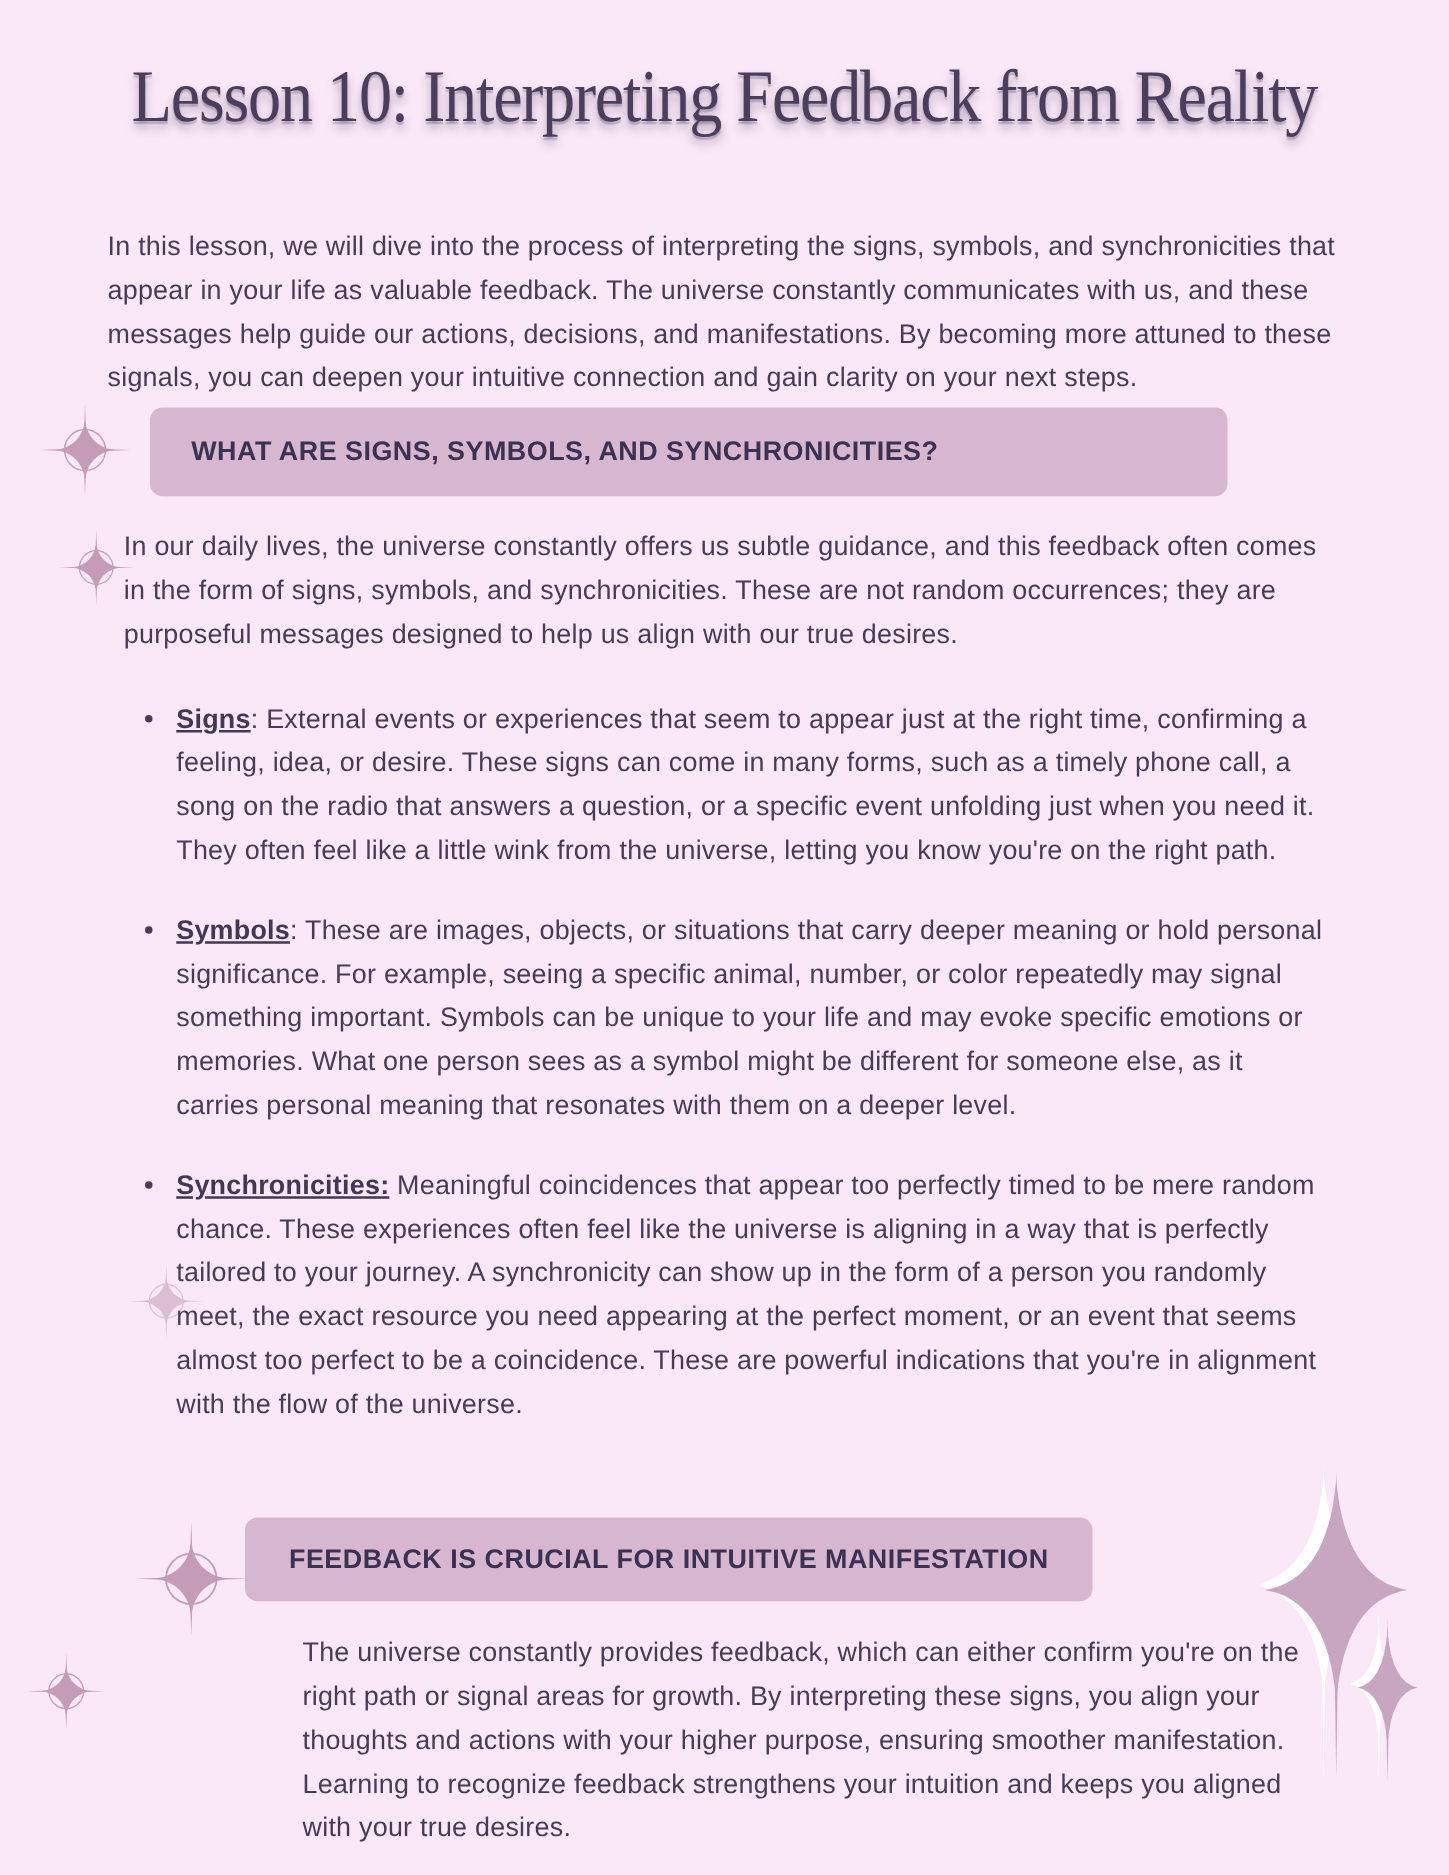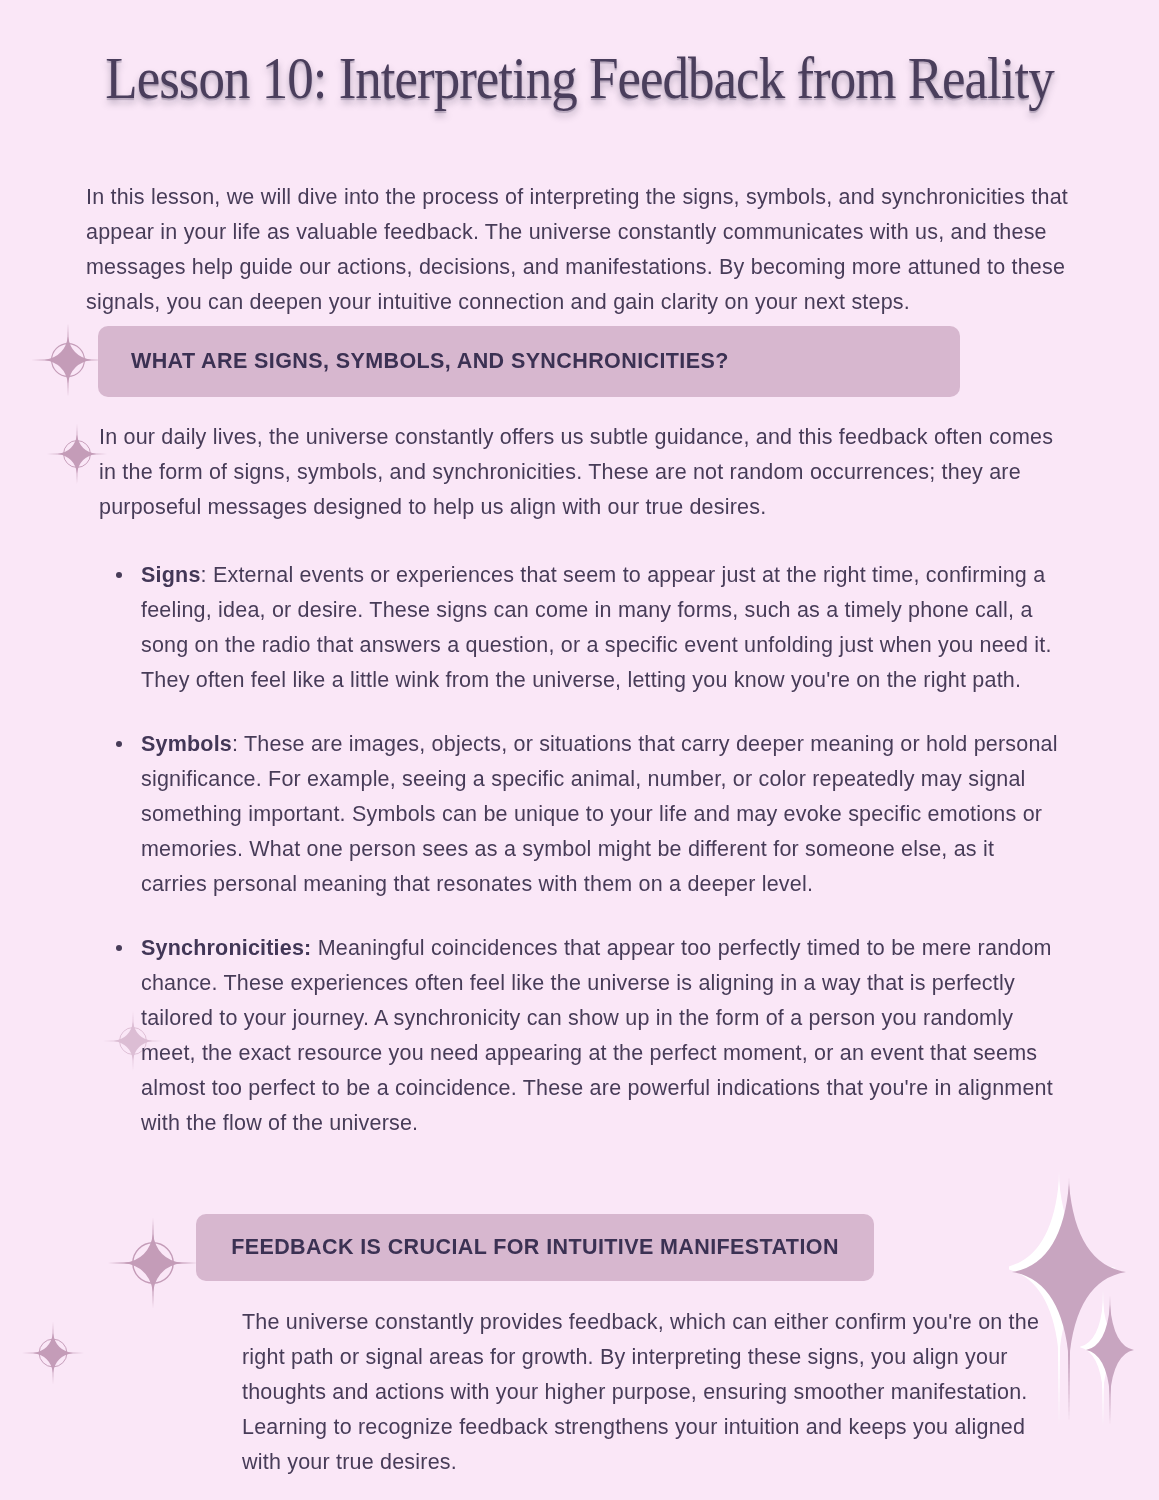--- a/index.html
+++ b/index.html
@@ -42,38 +42,38 @@
   .heading-box{
     position:absolute;
     background:var(--box);
     border-radius:10px;
     display:flex;align-items:center;
     color:var(--heading);
     font-weight:bold;
     font-size:21.5px;
     letter-spacing:.4px;
   }
-  .box1{top:326px;left:98px;width:862px;height:71px;padding-left:33px;}
+  .box1{top:326px;left:120px;width:862px;height:71px;padding-left:33px;}
   .box2{top:1214px;left:196px;width:678px;height:67px;justify-content:center;text-align:center;}
   .para2{position:absolute;top:420px;left:99px;width:965px;}
   .bullet-list{
     position:absolute;top:558px;left:114px;width:948px;
     list-style:none;
   }
   .bullet-list li{
     position:relative;
     padding-left:27px;
     margin-bottom:29px;
   }
   .bullet-dot{
     position:absolute;left:2px;top:14px;
     width:6px;height:6px;border-radius:50%;
     background:var(--text);
   }
-  .term{font-weight:bold;color:#423757;}
+  .term{font-weight:bold;color:#423757;text-decoration:underline;}
   .para3{position:absolute;top:1290px;left:242px;width:805px;margin-top:15px;}
 </style>
 </head>
 <body>
 
 <div class="page">
 
   <svg class="deco" style="left:29px;top:321px;width:78px;height:78px;" viewBox="-50 -50 100 100">
     <g fill="#c49cb8">
       <polygon points="0,-47 1.7,0 0,47 -1.7,0"></polygon>

